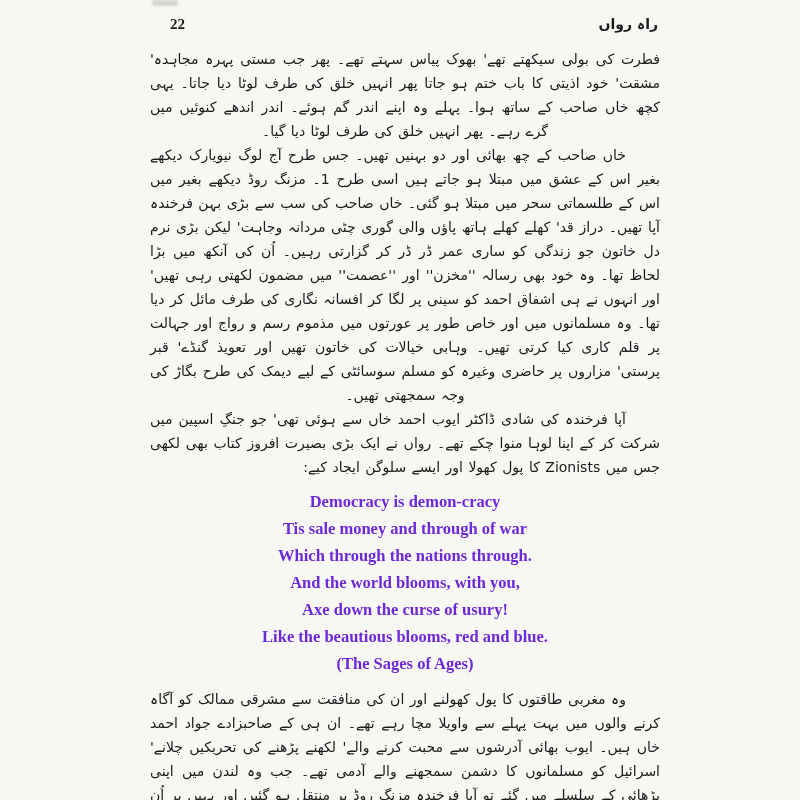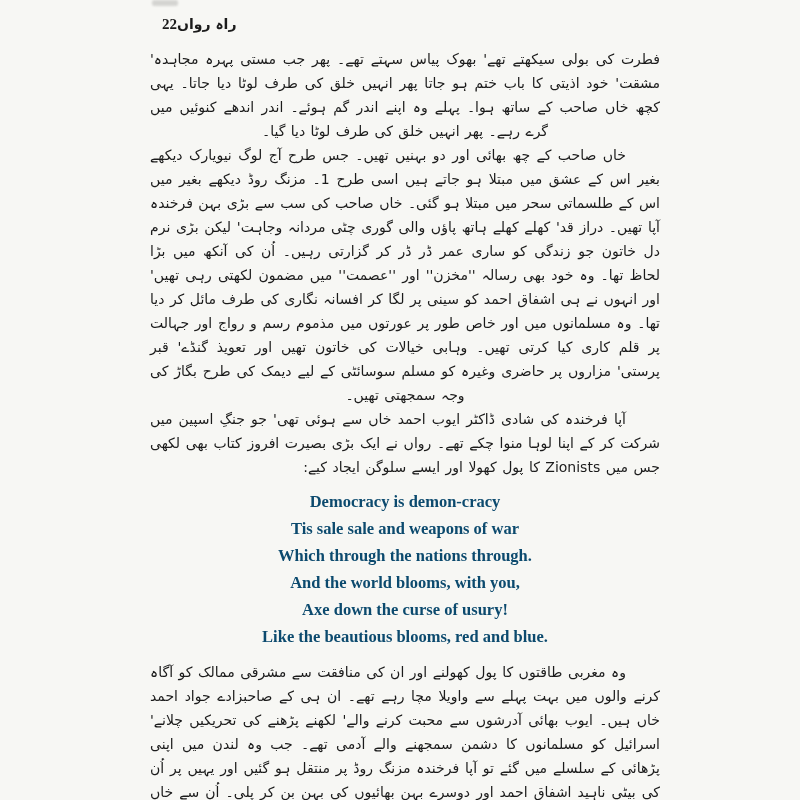--- a/index.html
+++ b/index.html
@@ -9,39 +9,39 @@
     background:#f7f7f4;overflow:hidden;color:#1b1b1b;
   }
   .scan-artifact{
     position:absolute;left:152px;top:0px;width:26px;height:6px;
     background:#b9b9b6;opacity:.55;border-radius:2px;filter:blur(1px);
   }
   .content{
     position:absolute;left:150px;top:16px;width:510px;
   }
   .page-header{
-    display:flex;align-items:baseline;
-    margin:0 2px 14px 12px;
+    display:flex;justify-content:space-between;align-items:baseline;
+    margin:0 2px 14px 20px;
   }
   .page-number{
     font-family:"Liberation Serif",serif;font-weight:bold;font-size:15px;
   }
   .book-title{
     direction:rtl;font-weight:bold;font-size:14px;
   }
   .urdu{
     direction:rtl;text-align:justify;margin:0;
     font-size:14px;line-height:24px;word-spacing:1px;
   }
   .urdu.indent{text-indent:34px;}
   .urdu.last-center{text-align-last:center;}
   .poem{
     text-align:center;margin:9px 0 10px 0;
     font-family:"Liberation Serif",serif;font-weight:600;
-    font-size:16.5px;line-height:27px;color:#0c4a6e;
+    font-size:16.5px;line-height:27px;color:#6d28d9;
   }
   .poem-line{margin:0;}
   .poem-attribution{margin:0;}
 </style>
 </head>
 <body>
 
 <div class="page">
   <div class="scan-artifact"></div>
 
@@ -53,23 +53,24 @@
     </div>
 
     <p class="urdu last-center">فطرت کی بولی سیکھتے تھے' بھوک پیاس سہتے تھے۔ پھر جب مستی پہرہ مجاہدہ' مشقت' خود اذیتی کا باب ختم ہو جاتا پھر انہیں خلق کی طرف لوٹا دیا جاتا۔ یہی کچھ خاں صاحب کے ساتھ ہوا۔ پہلے وہ اپنے اندر گم ہوئے۔ اندر اندھے کنوئیں میں گرے رہے۔ پھر انہیں خلق کی طرف لوٹا دیا گیا۔</p>
 
     <p class="urdu indent last-center">خاں صاحب کے چھ بھائی اور دو بہنیں تھیں۔ جس طرح آج لوگ نیویارک دیکھے بغیر اس کے عشق میں مبتلا ہو جاتے ہیں اسی طرح 1۔ مزنگ روڈ دیکھے بغیر میں اس کے طلسماتی سحر میں مبتلا ہو گئی۔ خاں صاحب کی سب سے بڑی بہن فرخندہ آپا تھیں۔ دراز قد' کھلے کھلے ہاتھ پاؤں والی گوری چٹی مردانہ وجاہت' لیکن بڑی نرم دل خاتون جو زندگی کو ساری عمر ڈر ڈر کر گزارتی رہیں۔ اُن کی آنکھ میں بڑا لحاظ تھا۔ وہ خود بھی رسالہ ''مخزن'' اور ''عصمت'' میں مضمون لکھتی رہی تھیں' اور انہوں نے ہی اشفاق احمد کو سینی پر لگا کر افسانہ نگاری کی طرف مائل کر دیا تھا۔ وہ مسلمانوں میں اور خاص طور پر عورتوں میں مذموم رسم و رواج اور جہالت پر قلم کاری کیا کرتی تھیں۔ وہابی خیالات کی خاتون تھیں اور تعویذ گنڈے' قبر پرستی' مزاروں پر حاضری وغیرہ کو مسلم سوسائٹی کے لیے دیمک کی طرح بگاڑ کی وجہ سمجھتی تھیں۔</p>
 
     <p class="urdu indent">آپا فرخندہ کی شادی ڈاکٹر ایوب احمد خاں سے ہوئی تھی' جو جنگِ اسپین میں شرکت کر کے اپنا لوہا منوا چکے تھے۔ رواں نے ایک بڑی بصیرت افروز کتاب بھی لکھی جس میں Zionists کا پول کھولا اور ایسے سلوگن ایجاد کیے:</p>
 
     <div class="poem">
       <p class="poem-line">Democracy is demon-cracy</p>
-      <p class="poem-line">Tis sale sale and weapons of war</p>
+      <p class="poem-line">Tis sale money and through of war</p>
       <p class="poem-line">Which through the nations through.</p>
       <p class="poem-line">And the world blooms, with you,</p>
       <p class="poem-line">Axe down the curse of usury!</p>
       <p class="poem-line">Like the beautious blooms, red and blue.</p>
+      <p class="poem-attribution">(The Sages of Ages)</p>
     </div>
 
     <p class="urdu indent">وہ مغربی طاقتوں کا پول کھولنے اور ان کی منافقت سے مشرقی ممالک کو آگاہ کرنے والوں میں بہت پہلے سے واویلا مچا رہے تھے۔ ان ہی کے صاحبزادے جواد احمد خاں ہیں۔ ایوب بھائی آدرشوں سے محبت کرنے والے' لکھنے پڑھنے کی تحریکیں چلانے' اسرائیل کو مسلمانوں کا دشمن سمجھنے والے آدمی تھے۔ جب وہ لندن میں اپنی پڑھائی کے سلسلے میں گئے تو آپا فرخندہ مزنگ روڈ پر منتقل ہو گئیں اور یہیں پر اُن کی بیٹی ناہید اشفاق احمد اور دوسرے بہن بھائیوں کی بہن بن کر پلی۔ اُن سے خاں صاحب کی محبت کا یہ عالم تھا کہ وہ ناہید کو شہد سے میٹھی اور چاند سے پیاری جیسے القاب دے کر خط لکھا کرتے تھے۔</p>
 
   </div>
 </div>
 
 </body></html>

